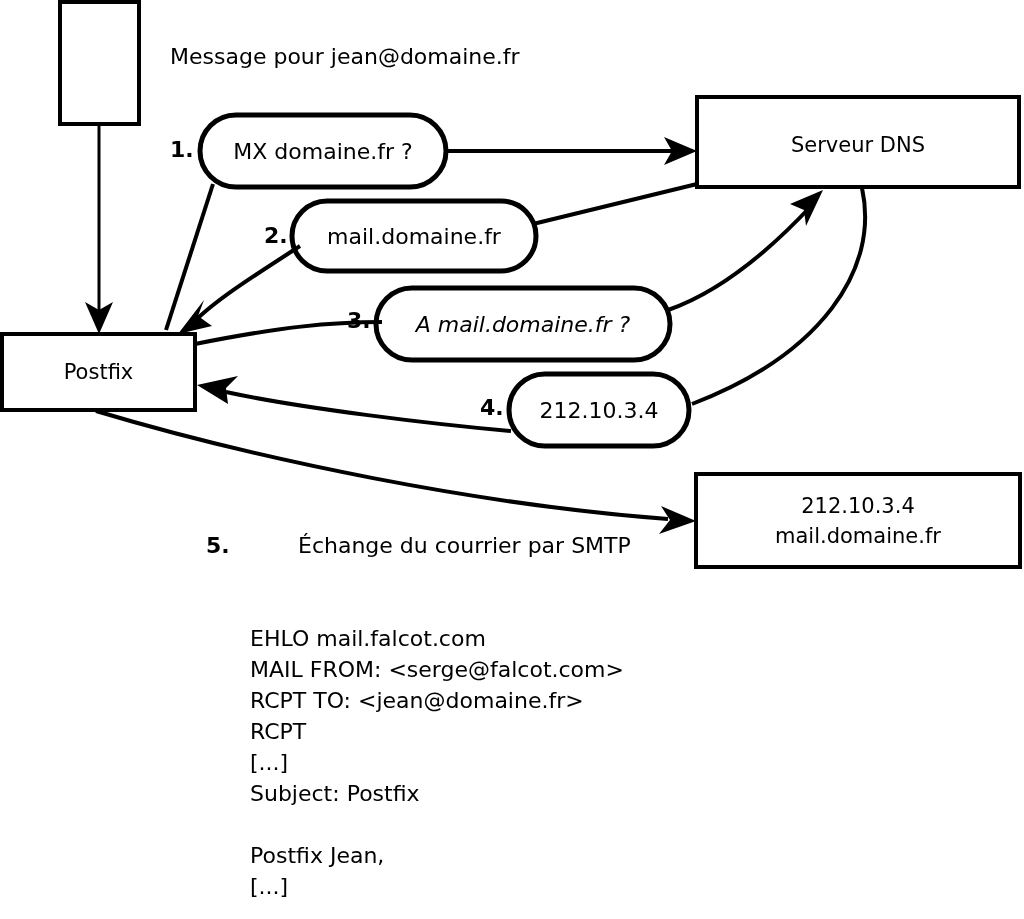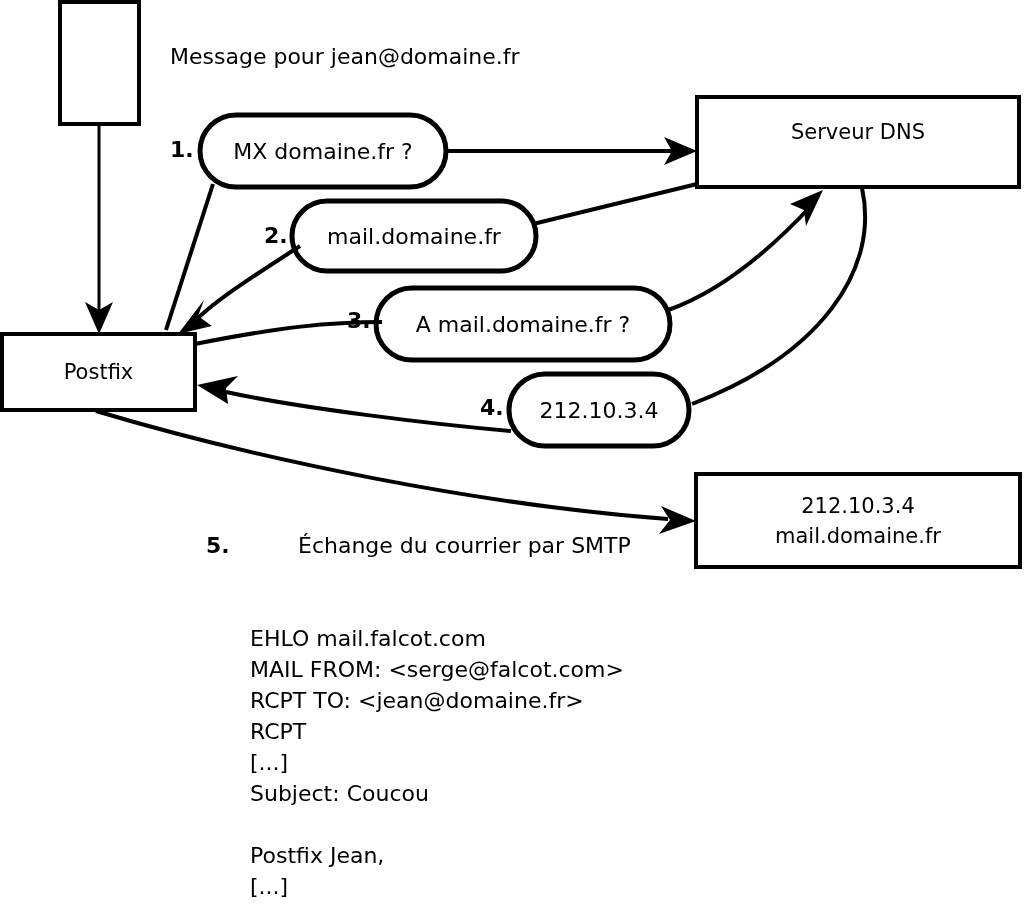--- a/index.html
+++ b/index.html
@@ -125,21 +125,21 @@
     <polygon class="arrow-head" points="696,521 661,506 670,520 659,534"></polygon>
 
   </svg>
 
   <div class="lbl caption" style="left:170px; top:46px;">Message pour jean@domaine.fr</div>
 
   <div class="center-abs" style="left:2px; top:334px; width:193px; height:76px;">
     <span class="node-text">Postfix</span>
   </div>
 
-  <div class="center-abs" style="left:697px; top:87px; width:322px; height:90px;">
+  <div class="center-abs" style="left:697px; top:100px; width:322px; height:90px;">
     <span class="node-text">Serveur DNS</span>
   </div>
 
   <div class="center-abs" style="left:696px; top:474px; width:324px; height:93px; gap:6px;">
     <span class="node-text">212.10.3.4</span>
     <span class="node-text">mail.domaine.fr</span>
   </div>
 
   <div class="center-abs" style="left:60px; top:2px; width:79px; height:122px;">
     <span class="node-text"></span>
@@ -149,36 +149,36 @@
   <div class="lbl step-num" style="left:264px; top:225px;">2.</div>
   <div class="lbl step-num" style="left:347px; top:310px;">3.</div>
   <div class="lbl step-num" style="left:480px; top:397px;">4.</div>
 
   <div class="center-abs" style="left:200px; top:115px; width:246px; height:72px;">
     <span class="bubble-text">MX domaine.fr ?</span>
   </div>
   <div class="center-abs" style="left:292px; top:201px; width:244px; height:70px;">
     <span class="bubble-text">mail.domaine.fr</span>
   </div>
-  <div class="center-abs" style="left:376px; top:288px; width:294px; height:72px;">
+  <div class="center-abs" style="left:376px; top:288px; width:294px; height:72px;font-style:italic;">
     <span class="bubble-text">A mail.domaine.fr ?</span>
   </div>
   <div class="center-abs" style="left:509px; top:374px; width:180px; height:72px;">
     <span class="bubble-text">212.10.3.4</span>
   </div>
 
   <div class="lbl step-num" style="left:206px; top:535px;">5.</div>
   <div class="lbl caption" style="left:250px; top:535px;margin-left:48px;">Échange du courrier par SMTP</div>
 
   <div style="position:absolute; left:250px; top:600px; width:520px;">
     <div class="smtp-line" style="height:31px;margin-top:26px;">EHLO mail.falcot.com</div>
     <div class="smtp-line" style="height:31px;">MAIL FROM: &lt;serge@falcot.com&gt;</div>
     <div class="smtp-line" style="height:31px;">RCPT TO: &lt;jean@domaine.fr&gt;</div>
     <div class="smtp-line" style="height:31px;">RCPT</div>
     <div class="smtp-line" style="height:31px;">[...]</div>
-    <div class="smtp-line" style="height:31px;">Subject: Coucou</div>
+    <div class="smtp-line" style="height:31px;">Subject: Postfix</div>
     <div class="smtp-line" style="height:31px;">&nbsp;</div>
     <div class="smtp-line" style="height:31px;">Postfix Jean,</div>
     <div class="smtp-line" style="height:31px;">[...]</div>
     <div class="smtp-line" style="height:31px;">.</div>
   </div>
 
 </div>
 
 </body></html>

